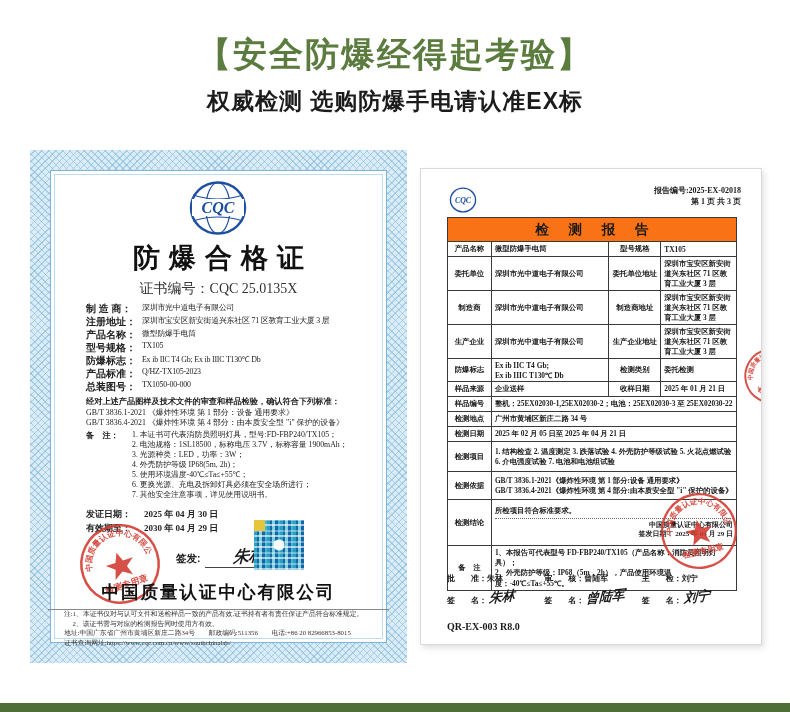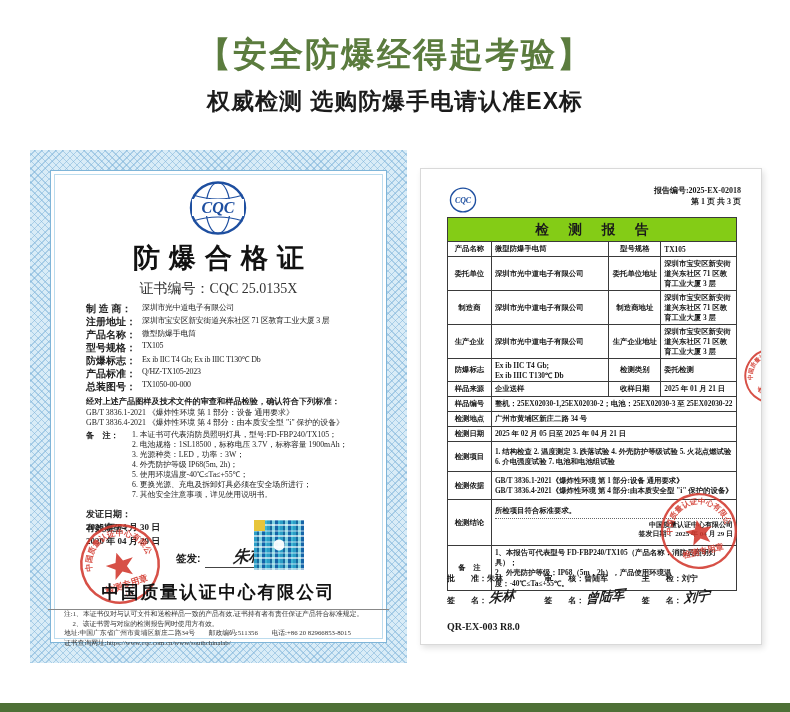--- a/index.html
+++ b/index.html
@@ -36,21 +36,21 @@
 
   .conformity { position:absolute; left:56px; top:246px; font-size:8.2px; font-weight:bold;
                 font-family:"Liberation Sans", sans-serif; }
   .standards  { position:absolute; left:56px; top:258px; font-size:7.9px; line-height:9.5px; white-space:nowrap; }
 
   .notes { position:absolute; left:56px; top:280px; display:flex; width:280px; }
   .notes-lb { width:46px; font-weight:bold; font-size:8.2px; font-family:"Liberation Sans", sans-serif; }
   .notes-list div { font-size:7.8px; line-height:10px; white-space:nowrap; }
 
   .cert-dates { position:absolute; left:56px; top:358px; }
-  .cd-row { display:flex; height:14px; font-weight:bold; font-size:9px;flex-direction:column; }
+  .cd-row { display:flex; height:14px; font-weight:bold; font-size:9px; }
   .cd-lb { width:58px; font-family:"Liberation Sans", sans-serif; }
 
   .stamp { opacity:.88; }
   .stamp-cert { position:absolute; left:48px; top:372px; transform:rotate(-18deg); }
 
   .sign-line { position:absolute; left:146px; top:396px; display:flex; align-items:flex-end; }
   .sign-lb { font-size:10.5px; font-weight:bold; font-family:"Liberation Sans", sans-serif; padding-bottom:2px; }
   .sig-underline { border-bottom:1.5px solid #444; width:88px; text-align:center; margin-left:4px; }
   .hand { font-family:"DejaVu Serif", serif; font-style:italic; font-weight:bold; color:#1c1c1c;
           display:inline-block; transform:rotate(-6deg) skewX(-8deg); }
@@ -73,21 +73,21 @@
             border:1px solid #d9d9d9; box-shadow:2px 3px 6px rgba(0,0,0,.12); overflow:hidden;
             font-family:"Liberation Serif", serif; color:#1a1a1a; }
   .cqc-logo-small { position:absolute; left:28px; top:18px; }
   .rpt-head { position:absolute; right:20px; top:16px; text-align:right; font-size:8px;
               font-weight:bold; line-height:11px; }
 
   .rpt-table { position:absolute; left:26px; top:48px; width:290px; border-collapse:collapse;
                font-size:7.4px; font-weight:600; }
   .rpt-table td { border:1px solid #3a3a3a; padding:1.5px 3px; vertical-align:middle; }
   .rpt-title-cell { font-family:"Liberation Sans", sans-serif; font-size:13.5px; font-weight:bold;
-                    letter-spacing:8px; text-align:center; height:24px; background:#84cc16; text-indent:8px; }
+                    letter-spacing:8px; text-align:center; height:24px; background:#f97316; text-indent:8px; }
   .lb { text-align:center; font-weight:bold; }
   .vl { text-align:left; white-space:pre-line; }
   .r-s  td { height:15px; }
   .r-m  td { height:24px; }
   .r-55 td { height:22px; }
   .r-prj td { height:30px; }
   .r-basis td { height:28px; }
   .r-concl td { height:46px; }
   .r-rmk td { height:30px; }
   .concl-cell { position:relative; }

